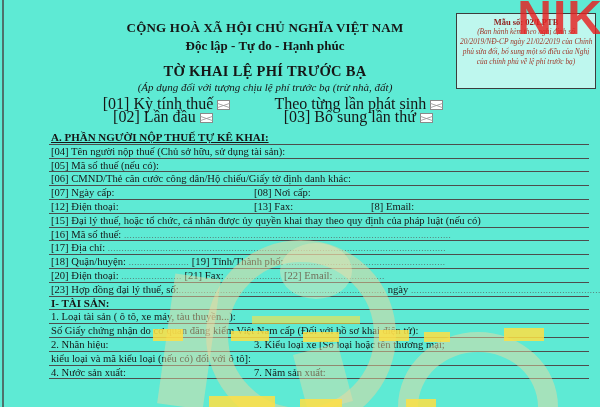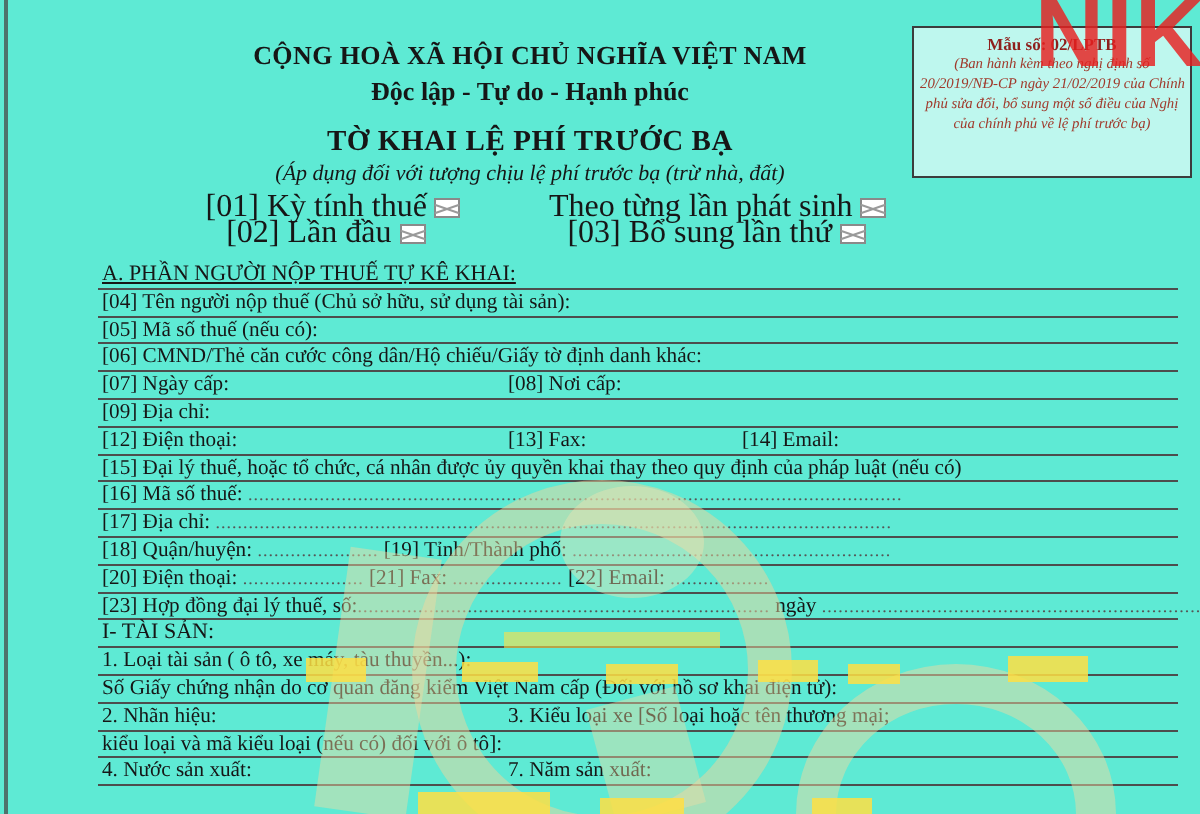--- a/index.html
+++ b/index.html
@@ -29,21 +29,21 @@
   .fbox .fnote{font-size:7.4px;font-style:italic;color:#a03a2c;line-height:1.35;white-space:nowrap;}
 
   
   .nik{position:absolute;right:-3px;top:-10px;z-index:6;font-family:"Liberation Sans",sans-serif;
        font-weight:bold;font-size:48px;letter-spacing:1px;color:rgba(232,32,32,.82);pointer-events:none;}
 
   
   .tbl{position:absolute;left:49px;top:131px;width:540px;z-index:1;}
   .row{position:relative;height:13.8px;box-sizing:border-box;border-bottom:1px solid #4d4d4d;
        font-size:10.6px;line-height:13px;white-space:nowrap;padding-left:2px;}
-  .row.sec{font-weight:normal;font-size:11px;}
+  .row.sec{font-weight:bold;font-size:11px;}
   .row.sec .u{text-decoration:underline;}
   .c2{position:absolute;left:205px;} .c3{position:absolute;left:322px;}
   .dots{color:#555;font-size:9px;letter-spacing:.5px;}
 
   
   .wm{position:absolute;inset:0;z-index:4;pointer-events:none;}
   .wm div{position:absolute;}
   .ring1{left:206px;top:240px;width:190px;height:190px;border:22px solid rgba(238,214,156,.5);
          border-radius:50%;box-sizing:border-box;}
   .ring2{left:398px;top:332px;width:160px;height:150px;border:20px solid rgba(240,218,160,.48);
@@ -85,22 +85,21 @@
   </div>
 
   <div class="nik">NIK</div>
 
   <div class="tbl">
     <div class="row sec"><span class="u">A. PHẦN NGƯỜI NỘP THUẾ TỰ KÊ KHAI:</span></div>
     <div class="row"><span>[04] Tên người nộp thuế (Chủ sở hữu, sử dụng tài sản):</span></div>
     <div class="row"><span>[05] Mã số thuế (nếu có):</span></div>
     <div class="row"><span>[06] CMND/Thẻ căn cước công dân/Hộ chiếu/Giấy tờ định danh khác:</span></div>
     <div class="row"><span>[07] Ngày cấp:</span><span class="c2">[08] Nơi cấp:</span></div>
-    <div class="row"><span>[09] Địa chỉ:</span></div>
-    <div class="row"><span>[12] Điện thoại:</span><span class="c2">[13] Fax:</span><span class="c3">[14] Email:</span></div>
+    <div class="row"><span>[12] Điện thoại:</span><span class="c2">[13] Fax:</span><span class="c3">[8] Email:</span></div>
     <div class="row"><span>[15] Đại lý thuế, hoặc tổ chức, cá nhân được ủy quyền khai thay theo quy định của pháp luật (nếu có)</span></div>
     <div class="row"><span>[16] Mã số thuế:</span> <span class="dots">.......................................................................................................................</span></div>
     <div class="row"><span>[17] Địa chỉ:</span> <span class="dots">...........................................................................................................................</span></div>
     <div class="row"><span>[18] Quận/huyện:</span> <span class="dots">......................</span> <span>[19] Tỉnh/Thành phố:</span> <span class="dots">..........................................................</span></div>
     <div class="row"><span>[20] Điện thoại:</span> <span class="dots">......................</span> <span>[21] Fax:</span> <span class="dots">....................</span> <span>[22] Email:</span> <span class="dots">..................</span></div>
     <div class="row"><span>[23] Hợp đồng đại lý thuế, số:</span><span class="dots">...........................................................................</span> <span>ngày</span> <span class="dots">...........................................................................</span></div>
     <div class="row sec"><span>I- TÀI SẢN:</span></div>
     <div class="row"><span>1. Loại tài sản ( ô tô, xe máy, tàu thuyền...):</span></div>
     <div class="row"><span>Số Giấy chứng nhận do cơ quan đăng kiểm Việt Nam cấp (Đối với hồ sơ khai điện tử):</span></div>
     <div class="row"><span>2. Nhãn hiệu:</span><span class="c2">3. Kiểu loại xe [Số loại hoặc tên thương mại;</span></div>

